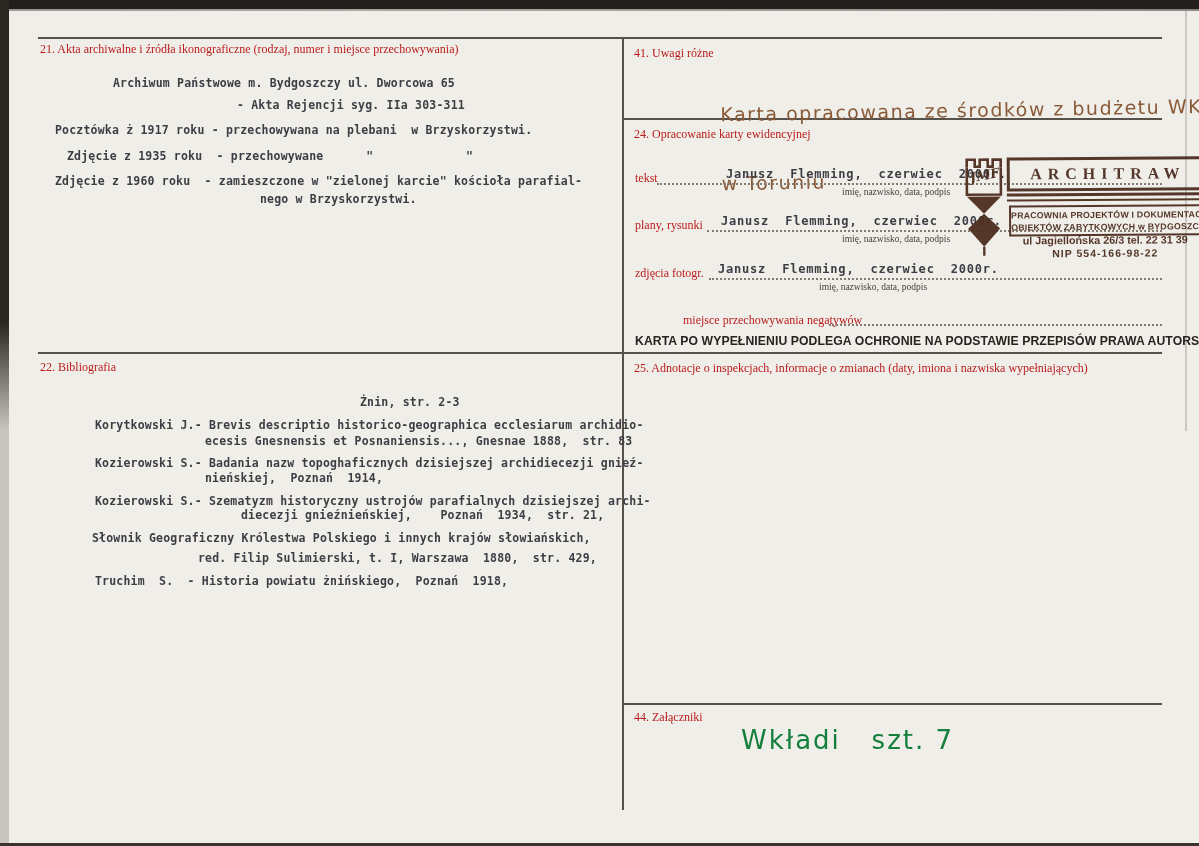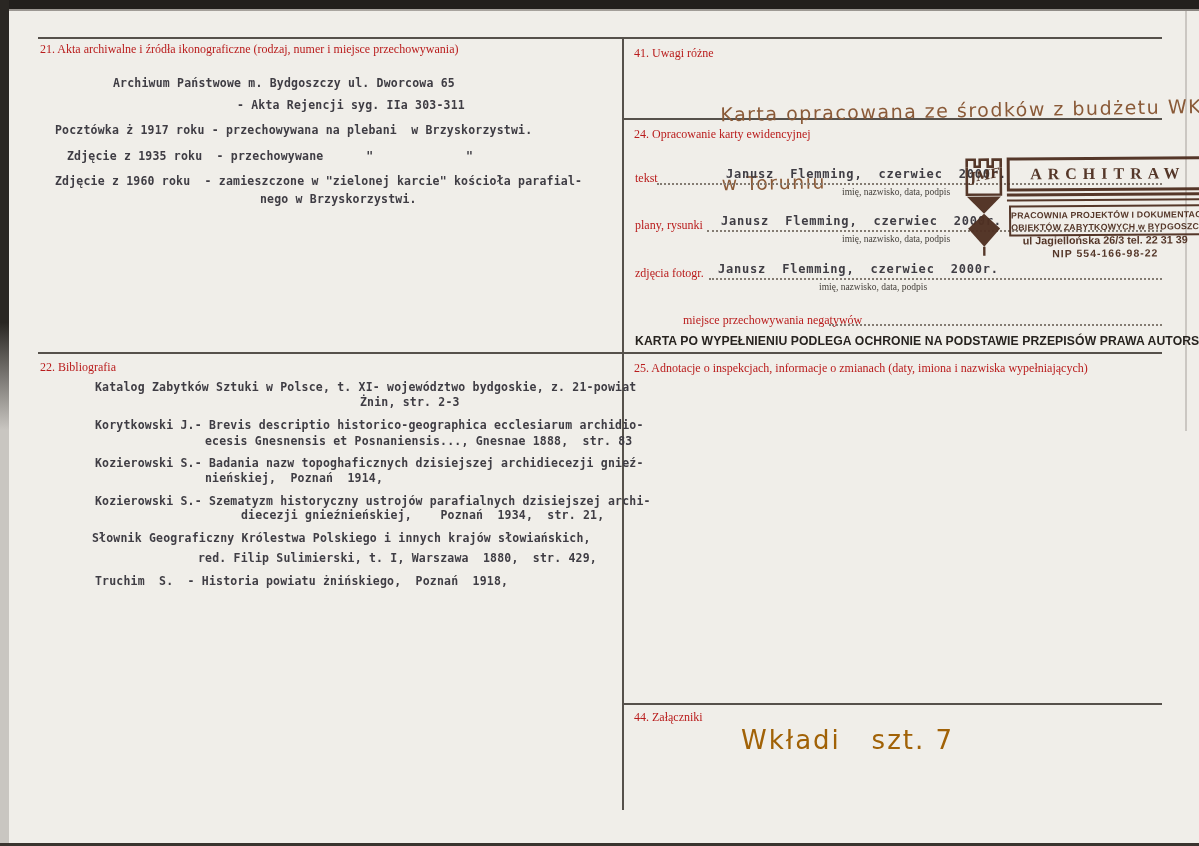--- a/index.html
+++ b/index.html
@@ -34,21 +34,21 @@
   .dots{position:absolute;border-bottom:2px dotted #837b72;}
 
   .notice{
     position:absolute;font-family:"Liberation Sans", sans-serif;
     font-weight:700;font-size:12.2px;letter-spacing:.1px;color:#27231f;white-space:nowrap;
   }
 
   .hw{font-family:"DejaVu Sans", sans-serif;white-space:pre;}
   .hw23{position:absolute;left:712px;top:42px;color:#8a5a38;font-size:19px;
     letter-spacing:1.5px;line-height:23px;transform:rotate(-1deg);}
-  .hw26{position:absolute;left:732px;top:714px;color:#a16207;font-size:26px;
+  .hw26{position:absolute;left:732px;top:714px;color:#15803d;font-size:26px;
     letter-spacing:2px;}
 
   
   .stamp{position:absolute;left:954px;top:144px;width:240px;height:104px;
     color:#4f3022;z-index:5;transform:rotate(-.4deg);opacity:.96;}
   .stamp-logo{position:absolute;left:0;top:1px;width:42px;height:100px;}
   .stamp-mono{position:absolute;left:7px;top:12px;font-family:"DejaVu Serif",serif;
     font-style:italic;font-weight:700;font-size:13px;transform:rotate(-10deg);}
   .stamp-name-box{position:absolute;left:44px;top:2px;width:190px;height:28px;
     border:3px solid currentColor;display:flex;align-items:center;justify-content:center;}
@@ -82,21 +82,20 @@
 
   <div class="label" style="left:31px;top:31px;">21. Akta archiwalne i źródła ikonograficzne (rodzaj, numer i miejsce przechowywania)</div>
   <div class="typed" style="left:88px;top:67px;margin-left:16px;">Archiwum Państwowe m. Bydgoszczy ul. Dworcowa 65</div>
   <div class="typed" style="left:228px;top:89px;">- Akta Rejencji syg. IIa 303-311</div>
   <div class="typed" style="left:46px;top:114px;">Pocztówka ż 1917 roku - przechowywana na plebani  w Brzyskorzystwi.</div>
   <div class="typed" style="left:58px;top:140px;">Zdjęcie z 1935 roku  - przechowywane      "             "</div>
   <div class="typed" style="left:46px;top:165px;">Zdjęcie z 1960 roku  - zamieszczone w "zielonej karcie" kościoła parafial-</div>
   <div class="typed" style="left:251px;top:183px;">nego w Brzyskorzystwi.</div>
 
   <div class="label" style="left:31px;top:349px;">22. Bibliografia</div>
-  <div class="typed" style="left:86px;top:371px;">Katalog Zabytków Sztuki w Polsce, t. XI- województwo bydgoskie, z. 21-powiat</div>
   <div class="typed" style="left:351px;top:386px;">Żnin, str. 2-3</div>
   <div class="typed" style="left:86px;top:409px;">Korytkowski J.- Brevis descriptio historico-geographica ecclesiarum archidio-</div>
   <div class="typed" style="left:196px;top:425px;">ecesis Gnesnensis et Posnaniensis..., Gnesnae 1888,  str. 83</div>
   <div class="typed" style="left:86px;top:447px;">Kozierowski S.- Badania nazw topoghaficznych dzisiejszej archidiecezji gnieź-</div>
   <div class="typed" style="left:196px;top:462px;">nieńskiej,  Poznań  1914,</div>
   <div class="typed" style="left:86px;top:485px;">Kozierowski S.- Szematyzm historyczny ustrojów parafialnych dzisiejszej archi-</div>
   <div class="typed" style="left:196px;top:499px;margin-left:36px;">diecezji gnieźnieńskiej,    Poznań  1934,  str. 21,</div>
   <div class="typed" style="left:83px;top:522px;">Słownik Geograficzny Królestwa Polskiego i innych krajów słowiańskich,</div>
   <div class="typed" style="left:189px;top:542px;">red. Filip Sulimierski, t. I, Warszawa  1880,  str. 429,</div>
   <div class="typed" style="left:86px;top:565px;">Truchim  S.  - Historia powiatu żnińskiego,  Poznań  1918,</div>

